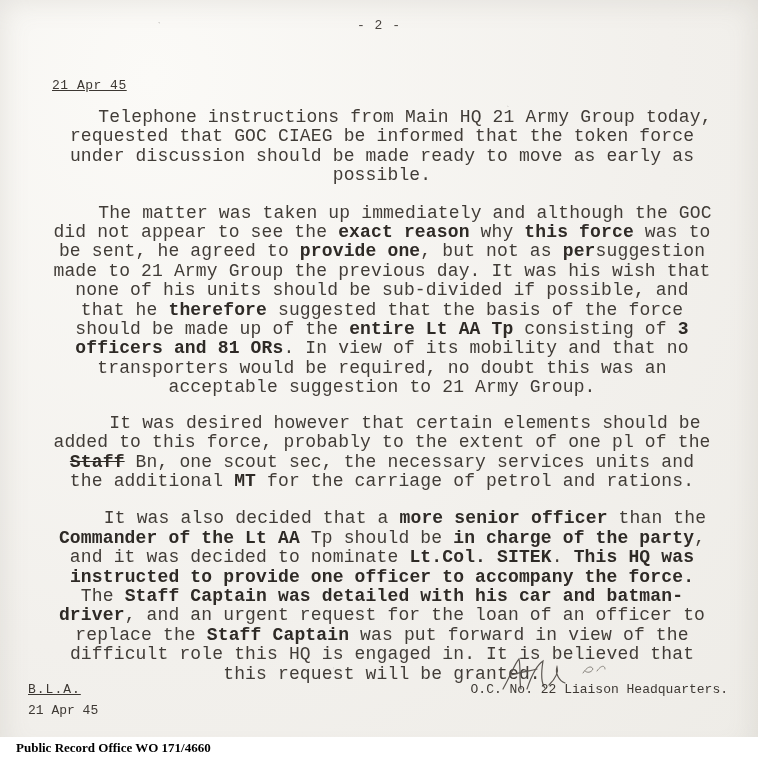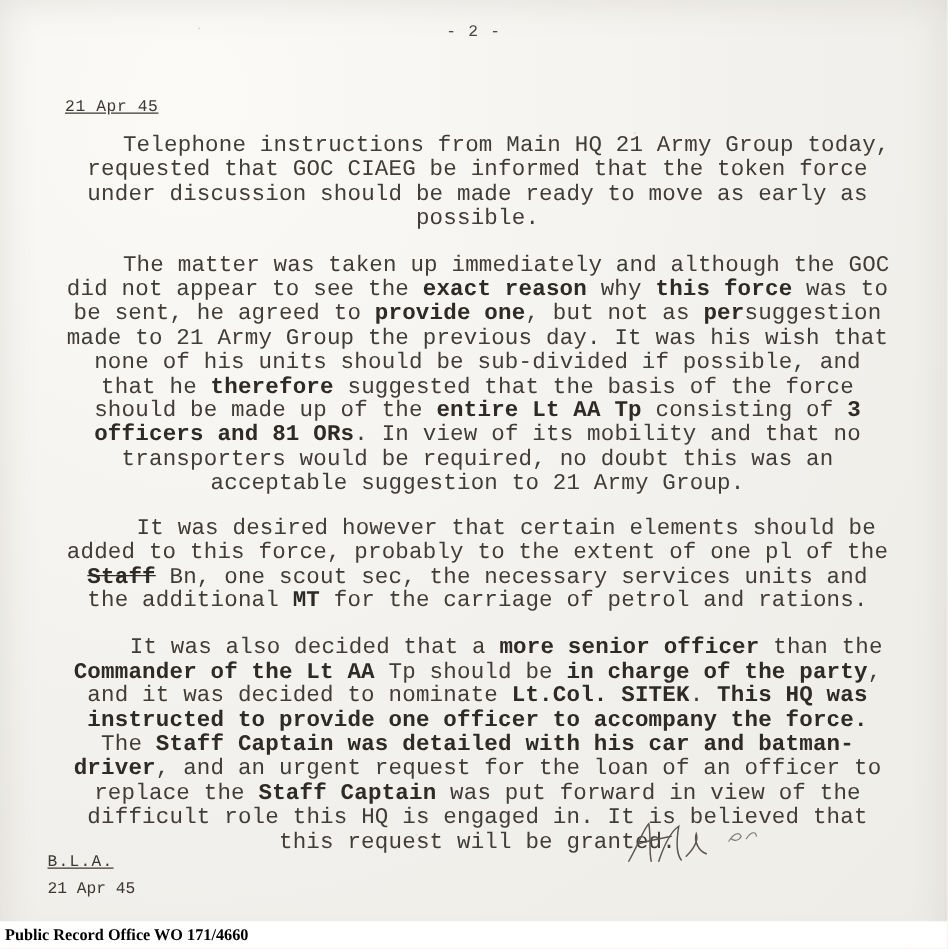--- a/index.html
+++ b/index.html
@@ -75,21 +75,21 @@
     margin: 0 0 18px 0;
     text-indent: 46px;
     white-space: normal;
   }
   .para.p2 { margin-bottom: 16px; }
   .b { font-weight: bold; color: #2e2a26; }
   .strike { text-decoration: line-through; }
 
   .footer-left {
     position: absolute;
-    left: 38px;
+    left: 28px;
     top: 679px;
     font-size: 13px;
     color: #3d3833;
     line-height: 21px;
   }
   .footer-left .bla {
     text-decoration: underline;
     letter-spacing: 1px;
   }
   .footer-right {
@@ -115,21 +115,21 @@
     bottom: 0;
     width: 758px;
     height: 22px;
     background: #ffffff;
     color: #000000;
     font-family: "Liberation Serif", serif;
     font-size: 13px;
     font-weight: bold;
     display: flex;
     align-items: center;
-    padding-left: 4px;
+    padding-left: 16px;
     box-sizing: border-box;
   }
   .edge-shadow {
     position: absolute;
     inset: 0;
     pointer-events: none;
     box-shadow: inset 0 0 30px rgba(120,112,100,0.16);
   }
 </style>
 </head>
@@ -162,20 +162,21 @@
         <path d="M100 16 C104 10 108 10 108 14"></path>
       </g>
     </svg>
 
     <div class="footer-left">
       <div class="bla">B.L.A.</div>
       <div>21 Apr 45</div>
     </div>
 
     <div class="footer-right">
+      <div>O.C. No. 22 Liaison Headquarters.</div>
     </div>
 
   </div>
 
   <div class="speckle"></div>
   <div class="edge-shadow"></div>
 
   <div class="caption-bar">
     <span>Public Record Office WO 171/4660</span>
   </div>

